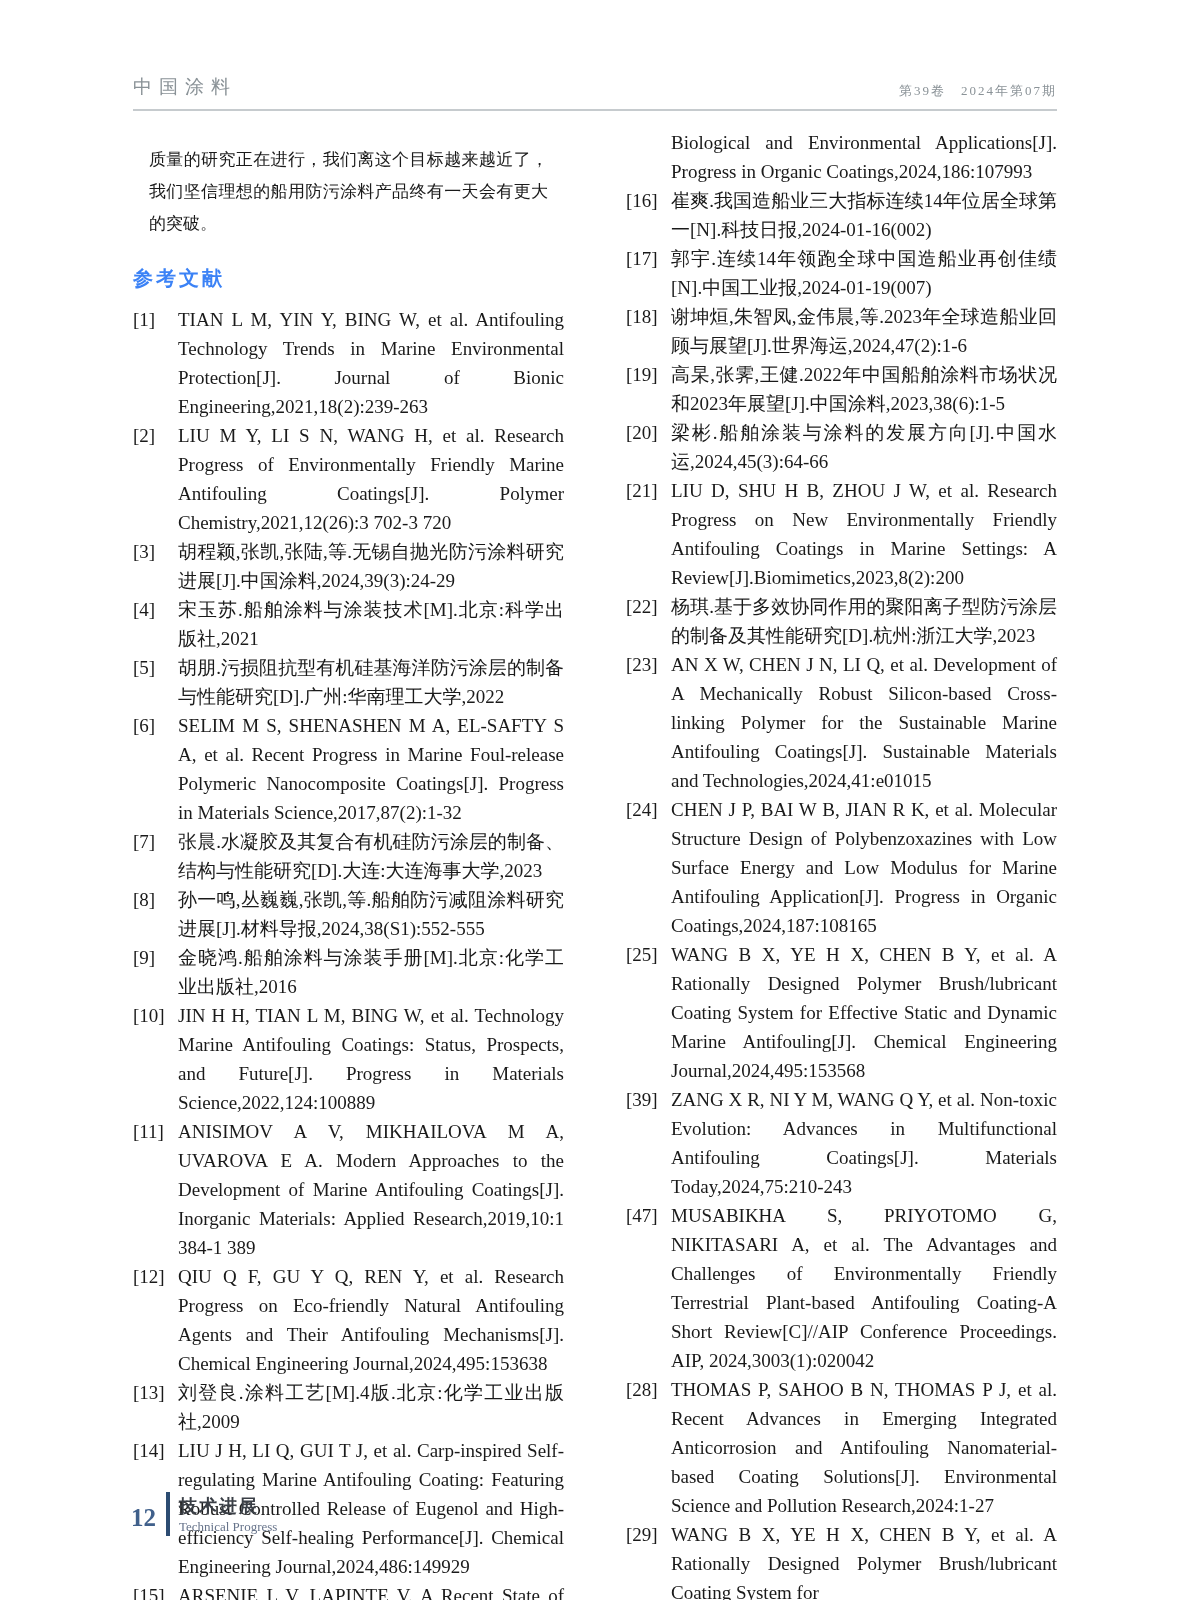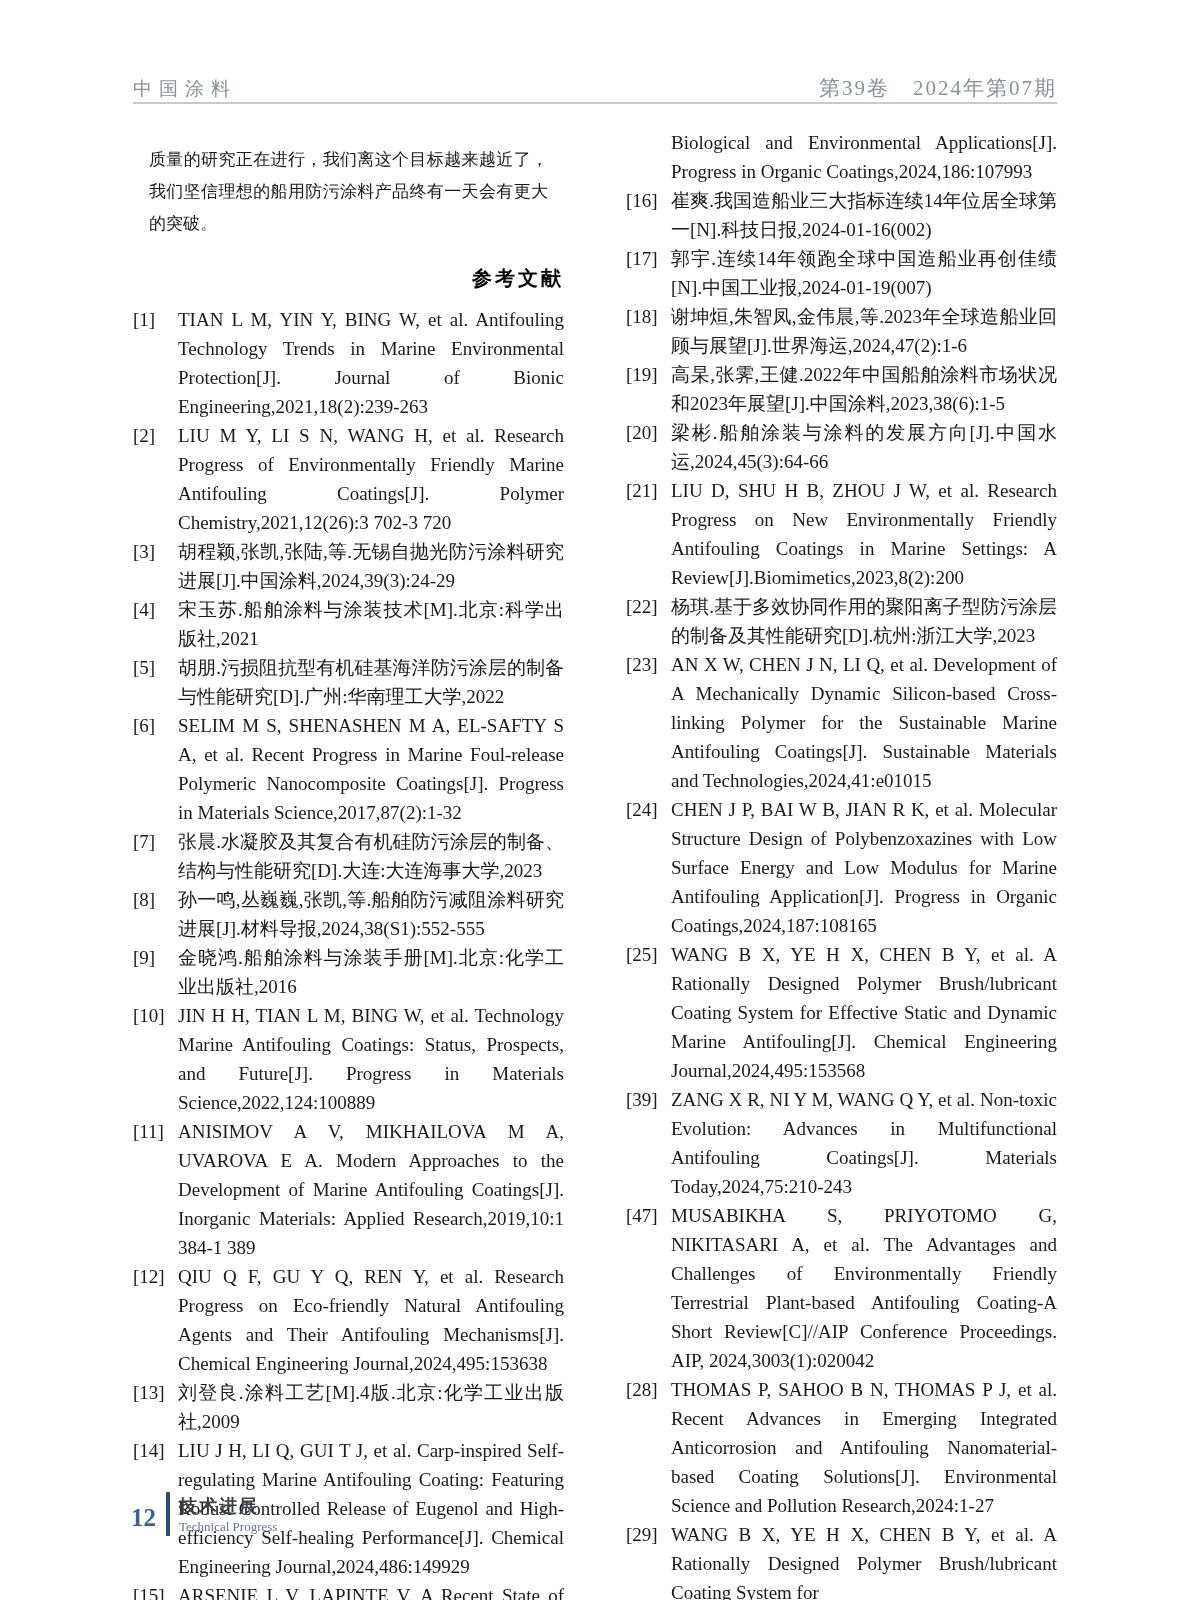--- a/index.html
+++ b/index.html
@@ -11,45 +11,46 @@
     margin:0 auto;
     font-family:"Liberation Serif","DejaVu Serif",serif;
     color:#1a1a1a;
     overflow:hidden;
   }
   
   .page-header{
     position:absolute;
     left:133px;width:924px;top:74px;
     display:flex;justify-content:space-between;align-items:flex-end;
+    padding-bottom:9px;
     border-bottom:2px solid #c6cbce;
   }
   .journal-name{
     font-size:19px;color:#8a9297;letter-spacing:7px;
   }
   .issue-info{
-    font-size:21px;color:#8a9297;letter-spacing:2px;
+    font-size:13px;color:#8a9297;letter-spacing:2px;
   }
   
   .content{
     position:absolute;
     left:133px;top:128px;width:924px;
     display:flex;gap:62px;
   }
   .column{width:431px;}
   .intro{
     margin:16px;
     font-size:17px;line-height:32px;
     text-align:justify;
   }
   .ref-heading{
     margin:25px 0 13px 0;
-    text-align:right;
+    text-align:left;
     font-family:"Liberation Sans","DejaVu Sans",sans-serif;
-    font-size:20px;font-weight:bold;color:#000000;
+    font-size:20px;font-weight:bold;color:#3b82f6;
     letter-spacing:3px;
   }
   .ref-list{display:block;}
   .ref-item{
     display:flex;
     font-size:19px;line-height:29px;
   }
   .ref-label{
     flex:0 0 45px;
     white-space:nowrap;
@@ -217,21 +218,21 @@
             <span class="ref-text">LIU D, SHU H B, ZHOU J W, et al. Research Progress on New Environmentally Friendly Antifouling Coatings in Marine Settings: A Review[J].Biomimetics,2023,8(2):200</span>
           </div>
 
           <div class="ref-item">
             <span class="ref-label">[22]</span>
             <span class="ref-text">杨琪.基于多效协同作用的聚阳离子型防污涂层的制备及其性能研究[D].杭州:浙江大学,2023</span>
           </div>
 
           <div class="ref-item">
             <span class="ref-label">[23]</span>
-            <span class="ref-text">AN X W, CHEN J N, LI Q, et al. Development of A Mechanically Dynamic Silicon-based Cross-linking Polymer for the Sustainable Marine Antifouling Coatings[J]. Sustainable Materials and Technologies,2024,41:e01015</span>
+            <span class="ref-text">AN X W, CHEN J N, LI Q, et al. Development of A Mechanically Robust Silicon-based Cross-linking Polymer for the Sustainable Marine Antifouling Coatings[J]. Sustainable Materials and Technologies,2024,41:e01015</span>
           </div>
 
           <div class="ref-item">
             <span class="ref-label">[24]</span>
             <span class="ref-text">CHEN J P, BAI W B, JIAN R K, et al. Molecular Structure Design of Polybenzoxazines with Low Surface Energy and Low Modulus for Marine Antifouling Application[J]. Progress in Organic Coatings,2024,187:108165</span>
           </div>
 
           <div class="ref-item">
             <span class="ref-label">[25]</span>
             <span class="ref-text">WANG B X, YE H X, CHEN B Y, et al. A Rationally Designed Polymer Brush/lubricant Coating System for Effective Static and Dynamic Marine Antifouling[J]. Chemical Engineering Journal,2024,495:153568</span>

